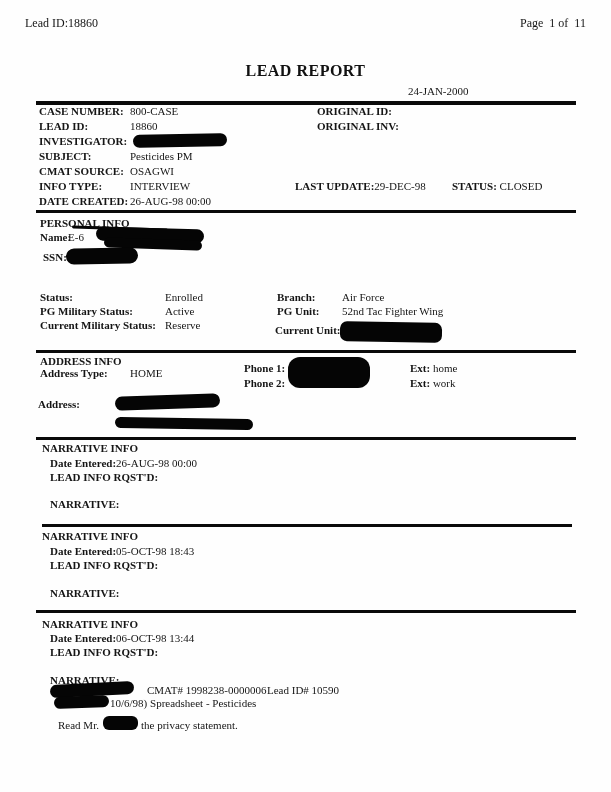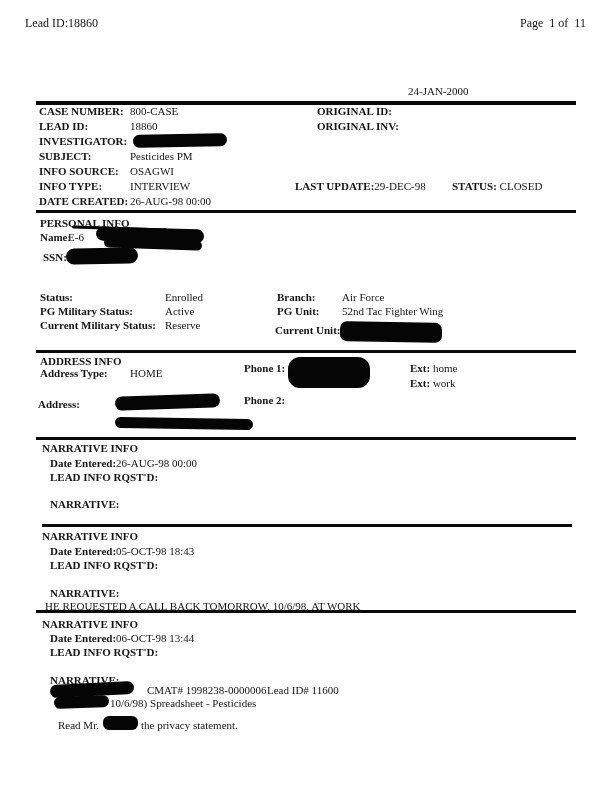--- a/index.html
+++ b/index.html
@@ -47,40 +47,41 @@
   }
 </style>
 </head>
 <body>
 
 <div class="page">
 
   <span class="t sm" style="left:25px;top:17px">Lead ID:18860</span>
   <span class="t sm" style="left:520px;top:17px">Page  1 of  11</span>
 
+  <div class="title" style="top:62px">LEAD REPORT</div>
 
   <span class="t" style="left:408px;top:85px">24-JAN-2000</span>
 
   <div class="rule" style="left:36px;top:101px;width:540px;height:4px"></div>
 
   <span class="t b" style="left:39px;top:105px">CASE NUMBER:</span>
   <span class="t" style="left:130px;top:105px">800-CASE</span>
   <span class="t b" style="left:317px;top:105px">ORIGINAL ID:</span>
 
   <span class="t b" style="left:39px;top:120px">LEAD ID:</span>
   <span class="t" style="left:130px;top:120px">18860</span>
   <span class="t b" style="left:317px;top:120px">ORIGINAL INV:</span>
 
   <span class="t b" style="left:39px;top:135px">INVESTIGATOR:</span>
   <div class="redact" style="left:133px;top:134px;width:94px;height:13px;transform:rotate(-1deg)"></div>
 
   <span class="t b" style="left:39px;top:150px">SUBJECT:</span>
   <span class="t" style="left:130px;top:150px">Pesticides PM</span>
 
-  <span class="t b" style="left:39px;top:165px">INFO SOURCE:</span>
+  <span class="t b" style="left:39px;top:165px">CMAT SOURCE:</span>
   <span class="t" style="left:130px;top:165px">OSAGWI</span>
 
   <span class="t b" style="left:39px;top:180px">INFO TYPE:</span>
   <span class="t" style="left:130px;top:180px">INTERVIEW</span>
   <span class="t" style="left:295px;top:180px"><b>LAST UPDATE:</b><span>29-DEC-98</span></span>
   <span class="t" style="left:452px;top:180px"><b>STATUS: </b><span>CLOSED</span></span>
 
   <span class="t b" style="left:39px;top:195px">DATE CREATED:</span>
   <span class="t" style="left:130px;top:195px">26-AUG-98 00:00</span>
 
@@ -115,53 +116,52 @@
   <div class="redact" style="left:340px;top:322px;width:102px;height:20px;transform:rotate(1deg)"></div>
 
   <div class="rule" style="left:36px;top:350px;width:540px"></div>
 
   <span class="t b" style="left:40px;top:355px">ADDRESS INFO</span>
 
   <span class="t b" style="left:40px;top:367px">Address Type:</span>
   <span class="t" style="left:130px;top:367px">HOME</span>
   <span class="t b" style="left:244px;top:362px">Phone 1:</span>
   <span class="t" style="left:410px;top:362px"><b>Ext: </b><span>home</span></span>
-  <span class="t b" style="left:244px;top:394px">Phone 2:</span>
+  <span class="t b" style="left:244px;top:377px">Phone 2:</span>
   <span class="t" style="left:410px;top:377px"><b>Ext: </b><span>work</span></span>
   <div class="redact" style="left:288px;top:357px;width:82px;height:31px;border-radius:12px"></div>
 
   <span class="t b" style="left:38px;top:398px">Address:</span>
   <div class="redact" style="left:115px;top:395px;width:105px;height:14px;transform:rotate(-2deg)"></div>
   <div class="redact" style="left:115px;top:418px;width:138px;height:11px;transform:rotate(1deg)"></div>
 
   <div class="rule" style="left:36px;top:437px;width:540px"></div>
 
   <span class="t b" style="left:42px;top:442px">NARRATIVE INFO</span>
   <span class="t" style="left:50px;top:457px"><b>Date Entered:</b><span>26-AUG-98 00:00</span></span>
   <span class="t b" style="left:50px;top:471px">LEAD INFO RQST'D:</span>
   <span class="t b" style="left:50px;top:498px">NARRATIVE:</span>
 
   <div class="rule" style="left:42px;top:524px;width:530px"></div>
 
   <span class="t b" style="left:42px;top:530px">NARRATIVE INFO</span>
   <span class="t" style="left:50px;top:545px"><b>Date Entered:</b><span>05-OCT-98 18:43</span></span>
   <span class="t b" style="left:50px;top:559px">LEAD INFO RQST'D:</span>
   <span class="t b" style="left:50px;top:587px">NARRATIVE:</span>
-  <span class="t" style="left:45px;top:600px">HE REQUESTED A CALL BACK TOMORROW, 10/6/98, AT WORK</span>
 
   <div class="rule" style="left:36px;top:610px;width:540px"></div>
 
   <span class="t b" style="left:42px;top:618px">NARRATIVE INFO</span>
   <span class="t" style="left:50px;top:632px"><b>Date Entered:</b><span>06-OCT-98 13:44</span></span>
   <span class="t b" style="left:50px;top:646px">LEAD INFO RQST'D:</span>
   <span class="t b" style="left:50px;top:674px">NARRATIVE:</span>
 
   <div class="redact" style="left:50px;top:683px;width:84px;height:13px;transform:rotate(-3deg)"></div>
   <span class="t" style="left:147px;top:684px">CMAT# 1998238-0000006</span>
-  <span class="t" style="left:267px;top:684px">Lead ID# 11600</span>
+  <span class="t" style="left:267px;top:684px">Lead ID# 10590</span>
 
   <div class="redact" style="left:54px;top:696px;width:55px;height:12px;transform:rotate(-2deg)"></div>
   <span class="t" style="left:110px;top:697px">10/6/98) Spreadsheet - Pesticides</span>
 
   <span class="t" style="left:58px;top:719px">Read Mr.</span>
   <div class="redact" style="left:103px;top:716px;width:35px;height:14px;border-radius:6px"></div>
   <span class="t" style="left:141px;top:719px">the privacy statement.</span>
 
 </div>
 

